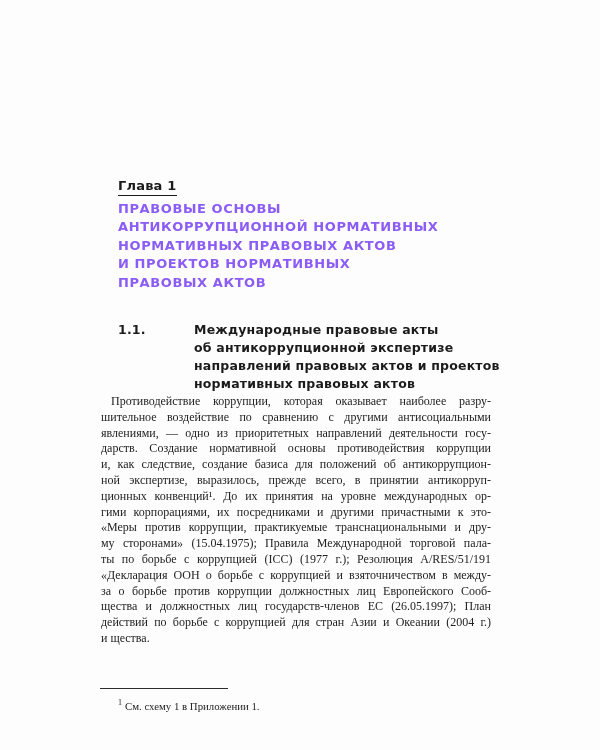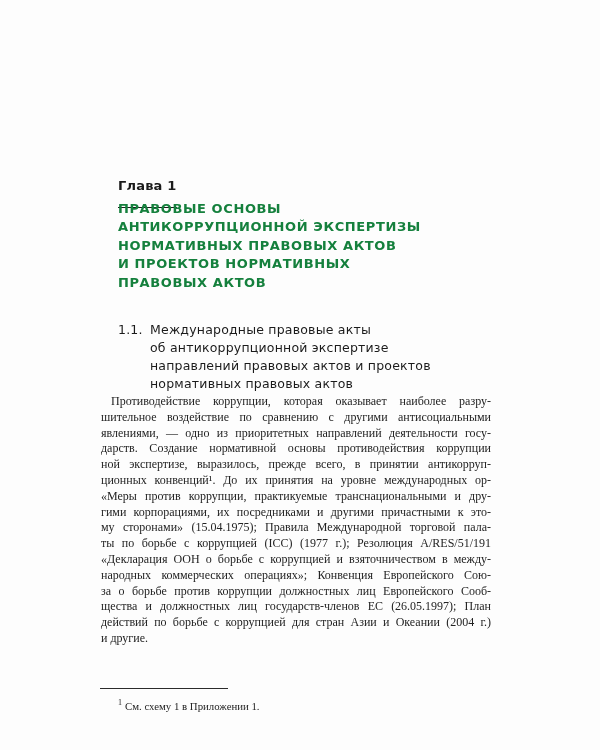--- a/index.html
+++ b/index.html
@@ -21,54 +21,55 @@
     left: 118px;
     top: 178px;
     font-family: "DejaVu Sans", "Liberation Sans", sans-serif;
     font-weight: bold;
     font-size: 13px;
     color: #1b1b1b;
     letter-spacing: 0.2px;
   }
   .chapter-label span {
     display: inline-block;
-    padding-bottom: 14px;
+    padding-bottom: 2px;
     border-bottom: 1.5px solid #1b1b1b;
     text-align: right;
   }
   .chapter-title {
     position: absolute;
     left: 118px;
     top: 200px;
     font-family: "DejaVu Sans", "Liberation Sans", sans-serif;
     font-weight: bold;
     font-size: 13px;
     line-height: 18.4px;
     letter-spacing: 0.6px;
-    color: #15803d;
+    color: #8b5cf6;
     width: 420px;
   }
   .section-heading {
     position: absolute;
     left: 118px;
     top: 321px;
     display: flex;
     font-family: "DejaVu Sans", "Liberation Sans", sans-serif;
-    font-weight: normal;
+    font-weight: bold;
     font-size: 12.5px;
     line-height: 17.9px;
     letter-spacing: 0.2px;
     color: #1b1b1b;
   }
   .section-number {
     width: 32px;
     flex: 0 0 32px;
   }
   .section-title {
     width: 330px;
+    margin-left: 44px;
   }
   
   .body-paragraph {
     position: absolute;
     left: 101px;
     top: 394px;
     width: 390px;
     font-family: "Liberation Serif", "DejaVu Serif", serif;
     font-size: 12px;
     line-height: 15.8px;
@@ -117,53 +118,53 @@
 <body>
 
 <div class="page">
 
   <div class="chapter-label">
     <span>Глава 1</span>
   </div>
 
   <div class="chapter-title">
       <div class="chapter-title-line">ПРАВОВЫЕ ОСНОВЫ</div>
-      <div class="chapter-title-line">АНТИКОРРУПЦИОННОЙ ЭКСПЕРТИЗЫ</div>
+      <div class="chapter-title-line">АНТИКОРРУПЦИОННОЙ НОРМАТИВНЫХ</div>
       <div class="chapter-title-line">НОРМАТИВНЫХ ПРАВОВЫХ АКТОВ</div>
       <div class="chapter-title-line">И ПРОЕКТОВ НОРМАТИВНЫХ</div>
       <div class="chapter-title-line">ПРАВОВЫХ АКТОВ</div>
     </div>
 
   <div class="section-heading">
     <div class="section-number">1.1.</div>
     <div class="section-title">
         <div class="section-title-line">Международные правовые акты</div>
         <div class="section-title-line">об антикоррупционной экспертизе</div>
         <div class="section-title-line">направлений правовых актов и проектов</div>
         <div class="section-title-line">нормативных правовых актов</div>
       </div>
   </div>
 
   <div class="body-paragraph">
       <div class="body-line">Противодействие коррупции, которая оказывает наиболее разру-</div>
       <div class="body-line">шительное воздействие по сравнению с другими антисоциальными</div>
       <div class="body-line">явлениями, — одно из приоритетных направлений деятельности госу-</div>
       <div class="body-line">дарств. Создание нормативной основы противодействия коррупции</div>
+      <div class="body-line">и, как следствие, создание базиса для положений об антикоррупцион-</div>
       <div class="body-line">ной экспертизе, выразилось, прежде всего, в принятии антикорруп-</div>
       <div class="body-line">ционных конвенций¹. До их принятия на уровне международных ор-</div>
+      <div class="body-line">гими корпорациями, их посредниками и другими причастными к это-</div>
       <div class="body-line">«Меры против коррупции, практикуемые транснациональными и дру-</div>
-      <div class="body-line">гими корпорациями, их посредниками и другими причастными к это-</div>
       <div class="body-line">му сторонами» (15.04.1975); Правила Международной торговой пала-</div>
       <div class="body-line">ты по борьбе с коррупцией (ICC) (1977 г.); Резолюция A/RES/51/191</div>
       <div class="body-line">«Декларация ООН о борьбе с коррупцией и взяточничеством в между-</div>
-      <div class="body-line">народных коммерческих операциях»; Конвенция Европейского Сою-</div>
       <div class="body-line">за о борьбе против коррупции должностных лиц Европейского Сооб-</div>
       <div class="body-line">щества и должностных лиц государств-членов ЕС (26.05.1997); План</div>
       <div class="body-line">действий по борьбе с коррупцией для стран Азии и Океании (2004 г.)</div>
-      <div class="body-line">и другие.</div>
+      <div class="body-line">и щества.</div>
     </div>
 
   <hr class="footnote-rule">
 
   <div class="footnote">
     <sup>1</sup><span>См. схему 1 в Приложении 1.</span>
   </div>
 
 </div>
 

